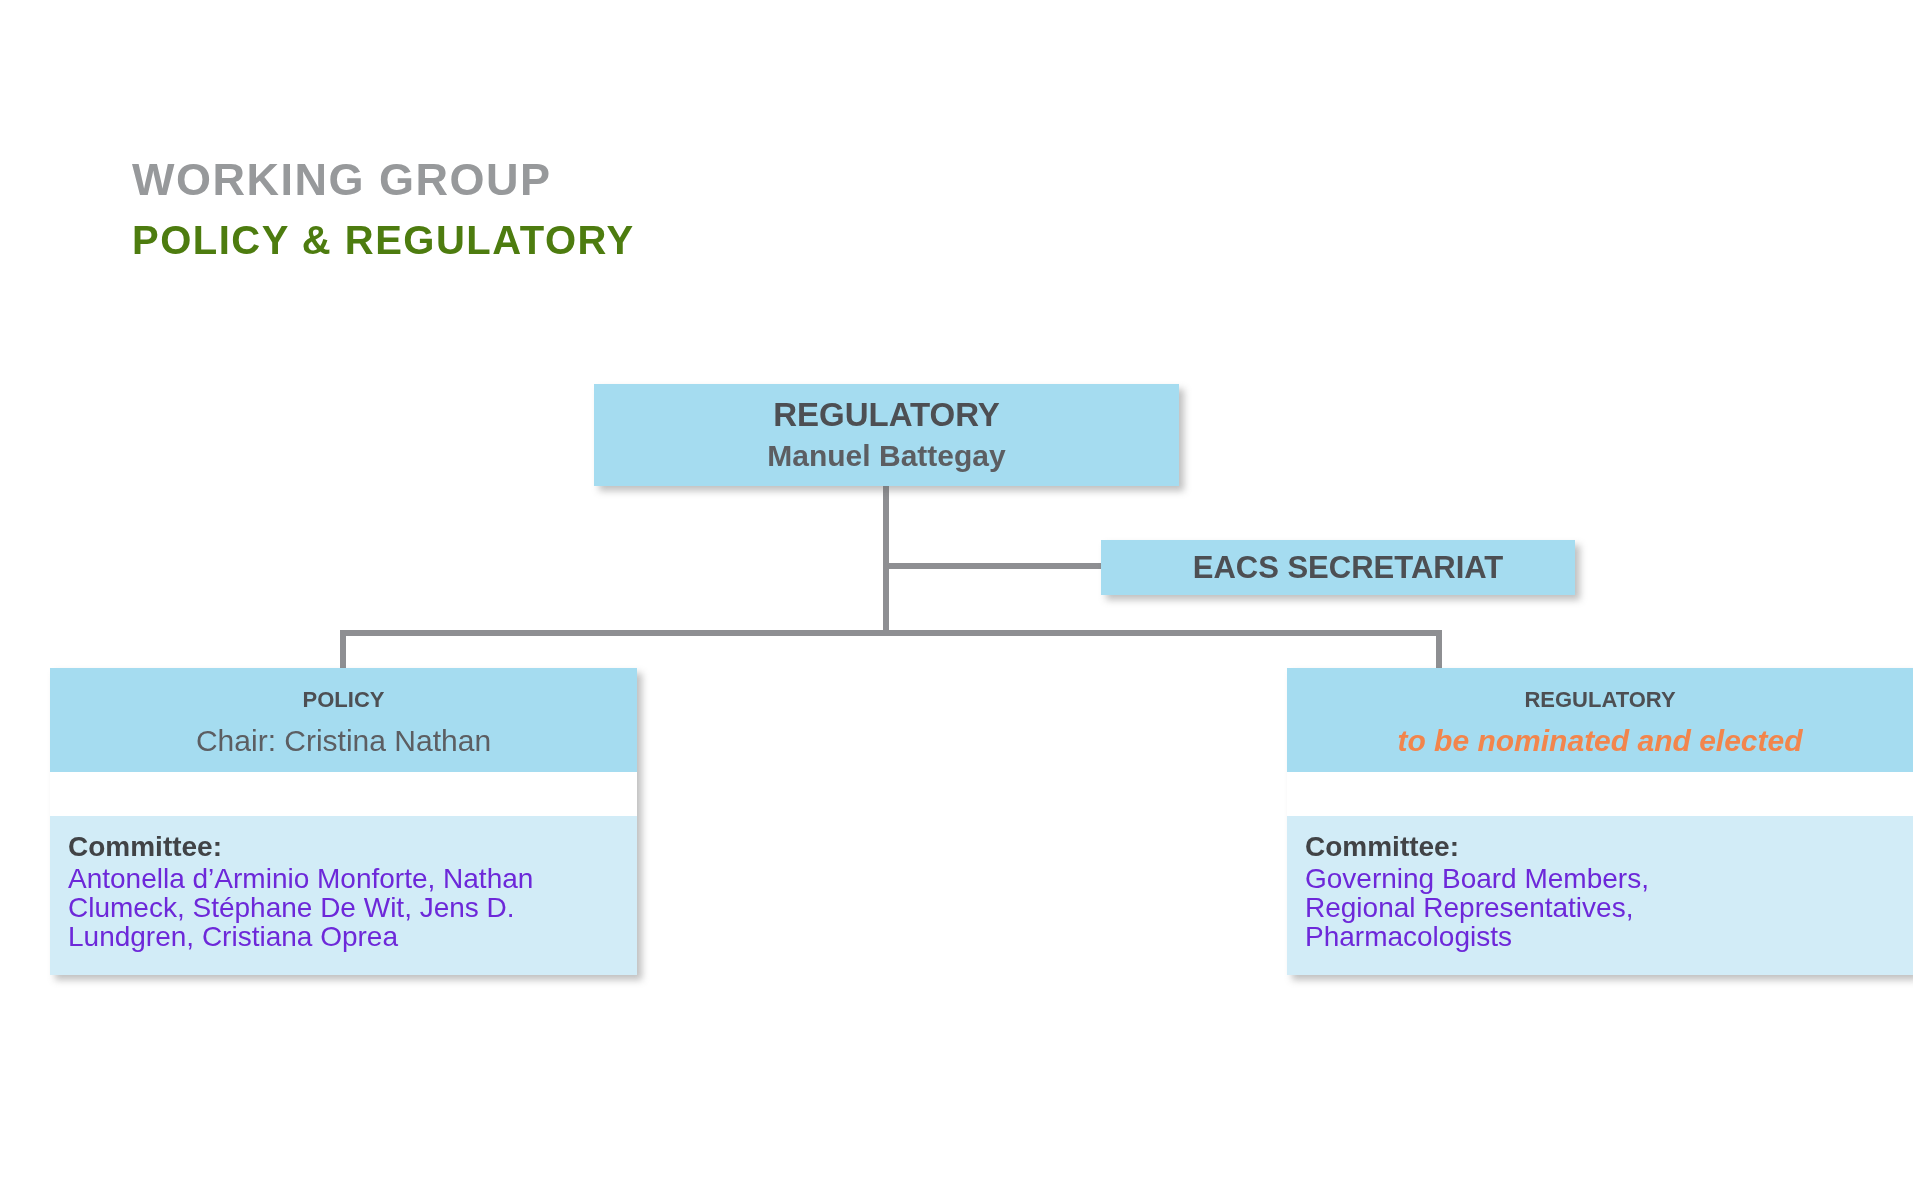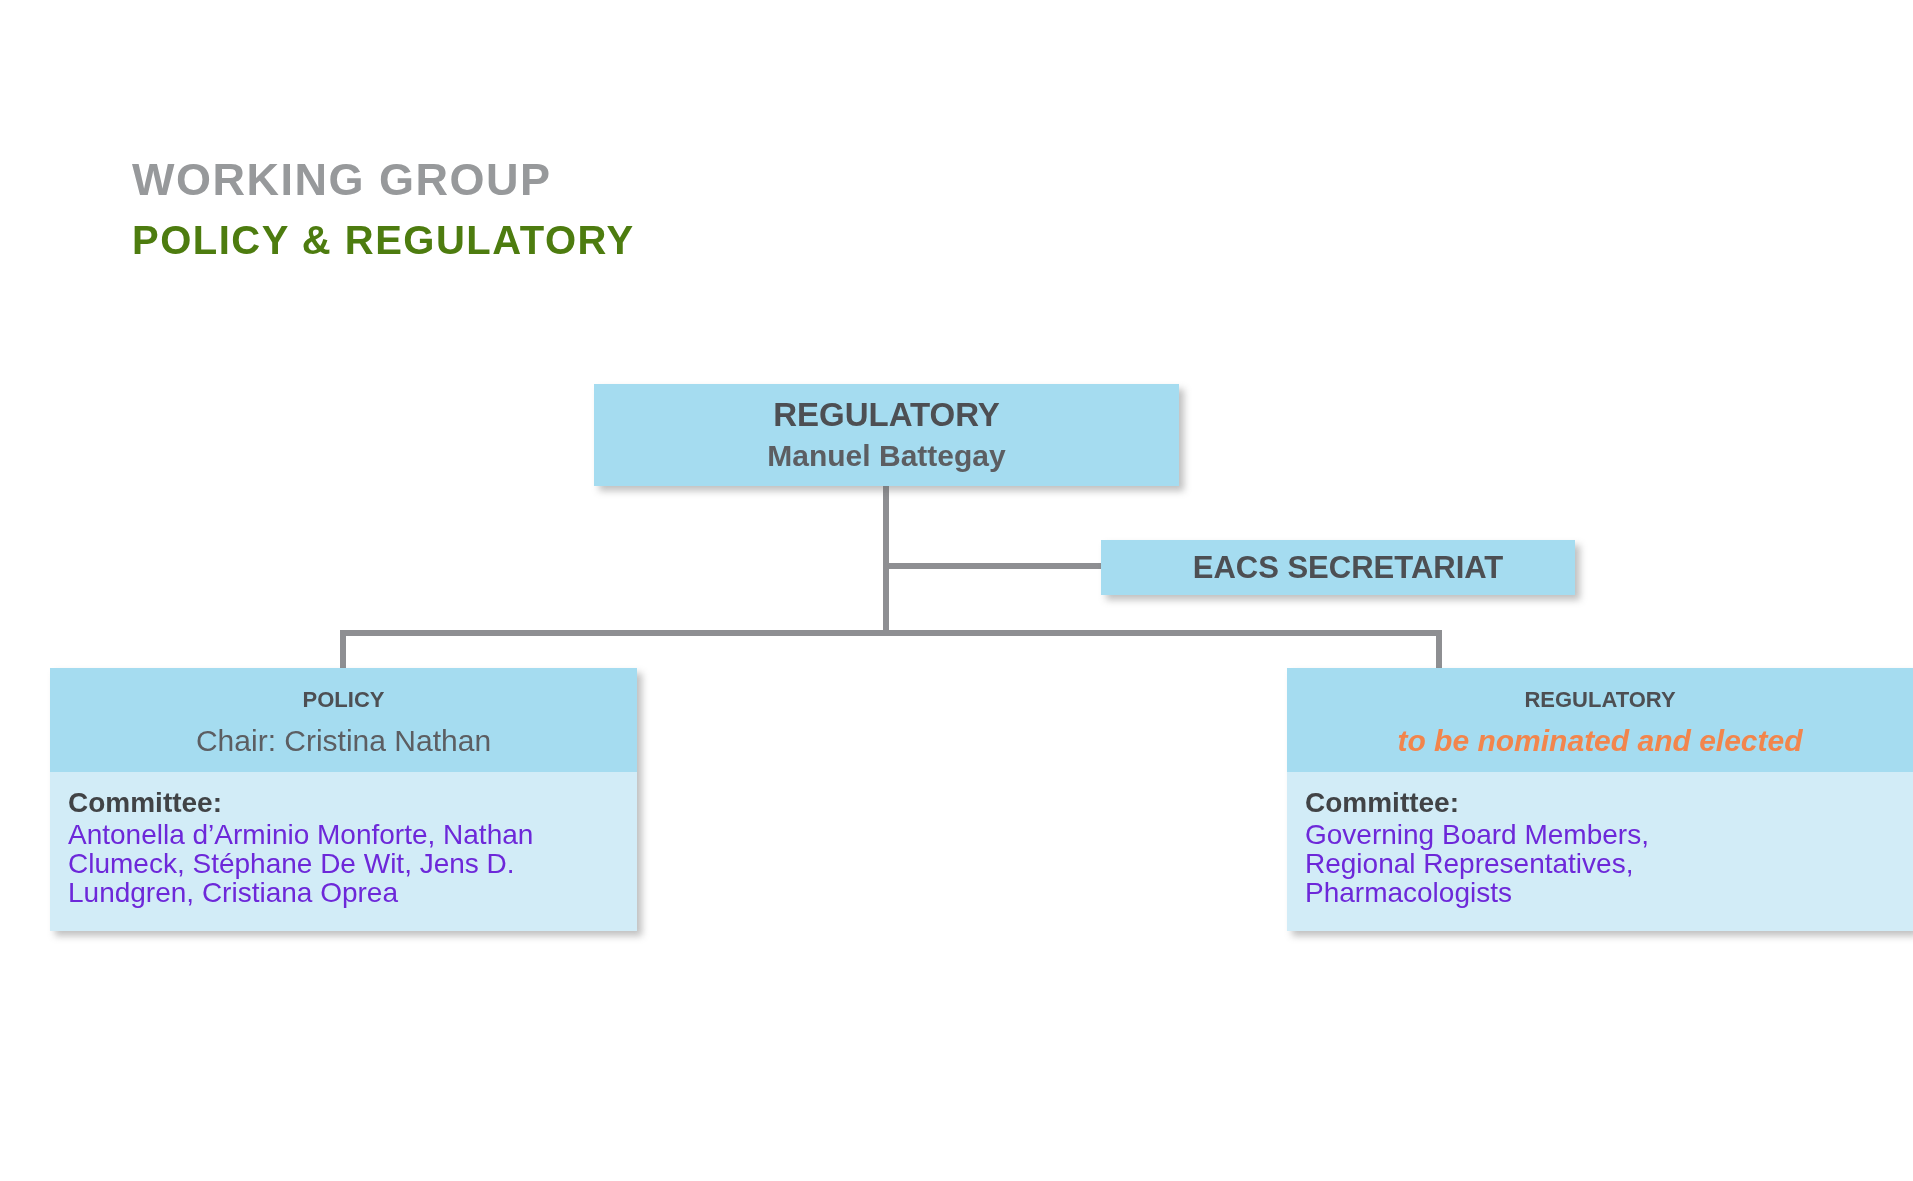--- a/index.html
+++ b/index.html
@@ -84,20 +84,21 @@
   }
   .dept .dept-header .node-sub.orange {
     color: #f2854c;
     font-style: italic;
     font-weight: bold;
   }
   .dept .dept-body {
     background: #d2ecf7;
     padding: 14px 18px 16px 18px;
     text-align: left;
+    margin-top: 44px;
   }
   .dept .committee-label {
     font-size: 28px;
     font-weight: bold;
     color: #414346;
     line-height: 34px;
   }
   .dept .committee-members {
     font-size: 28px;
     color: #6d28d9;

